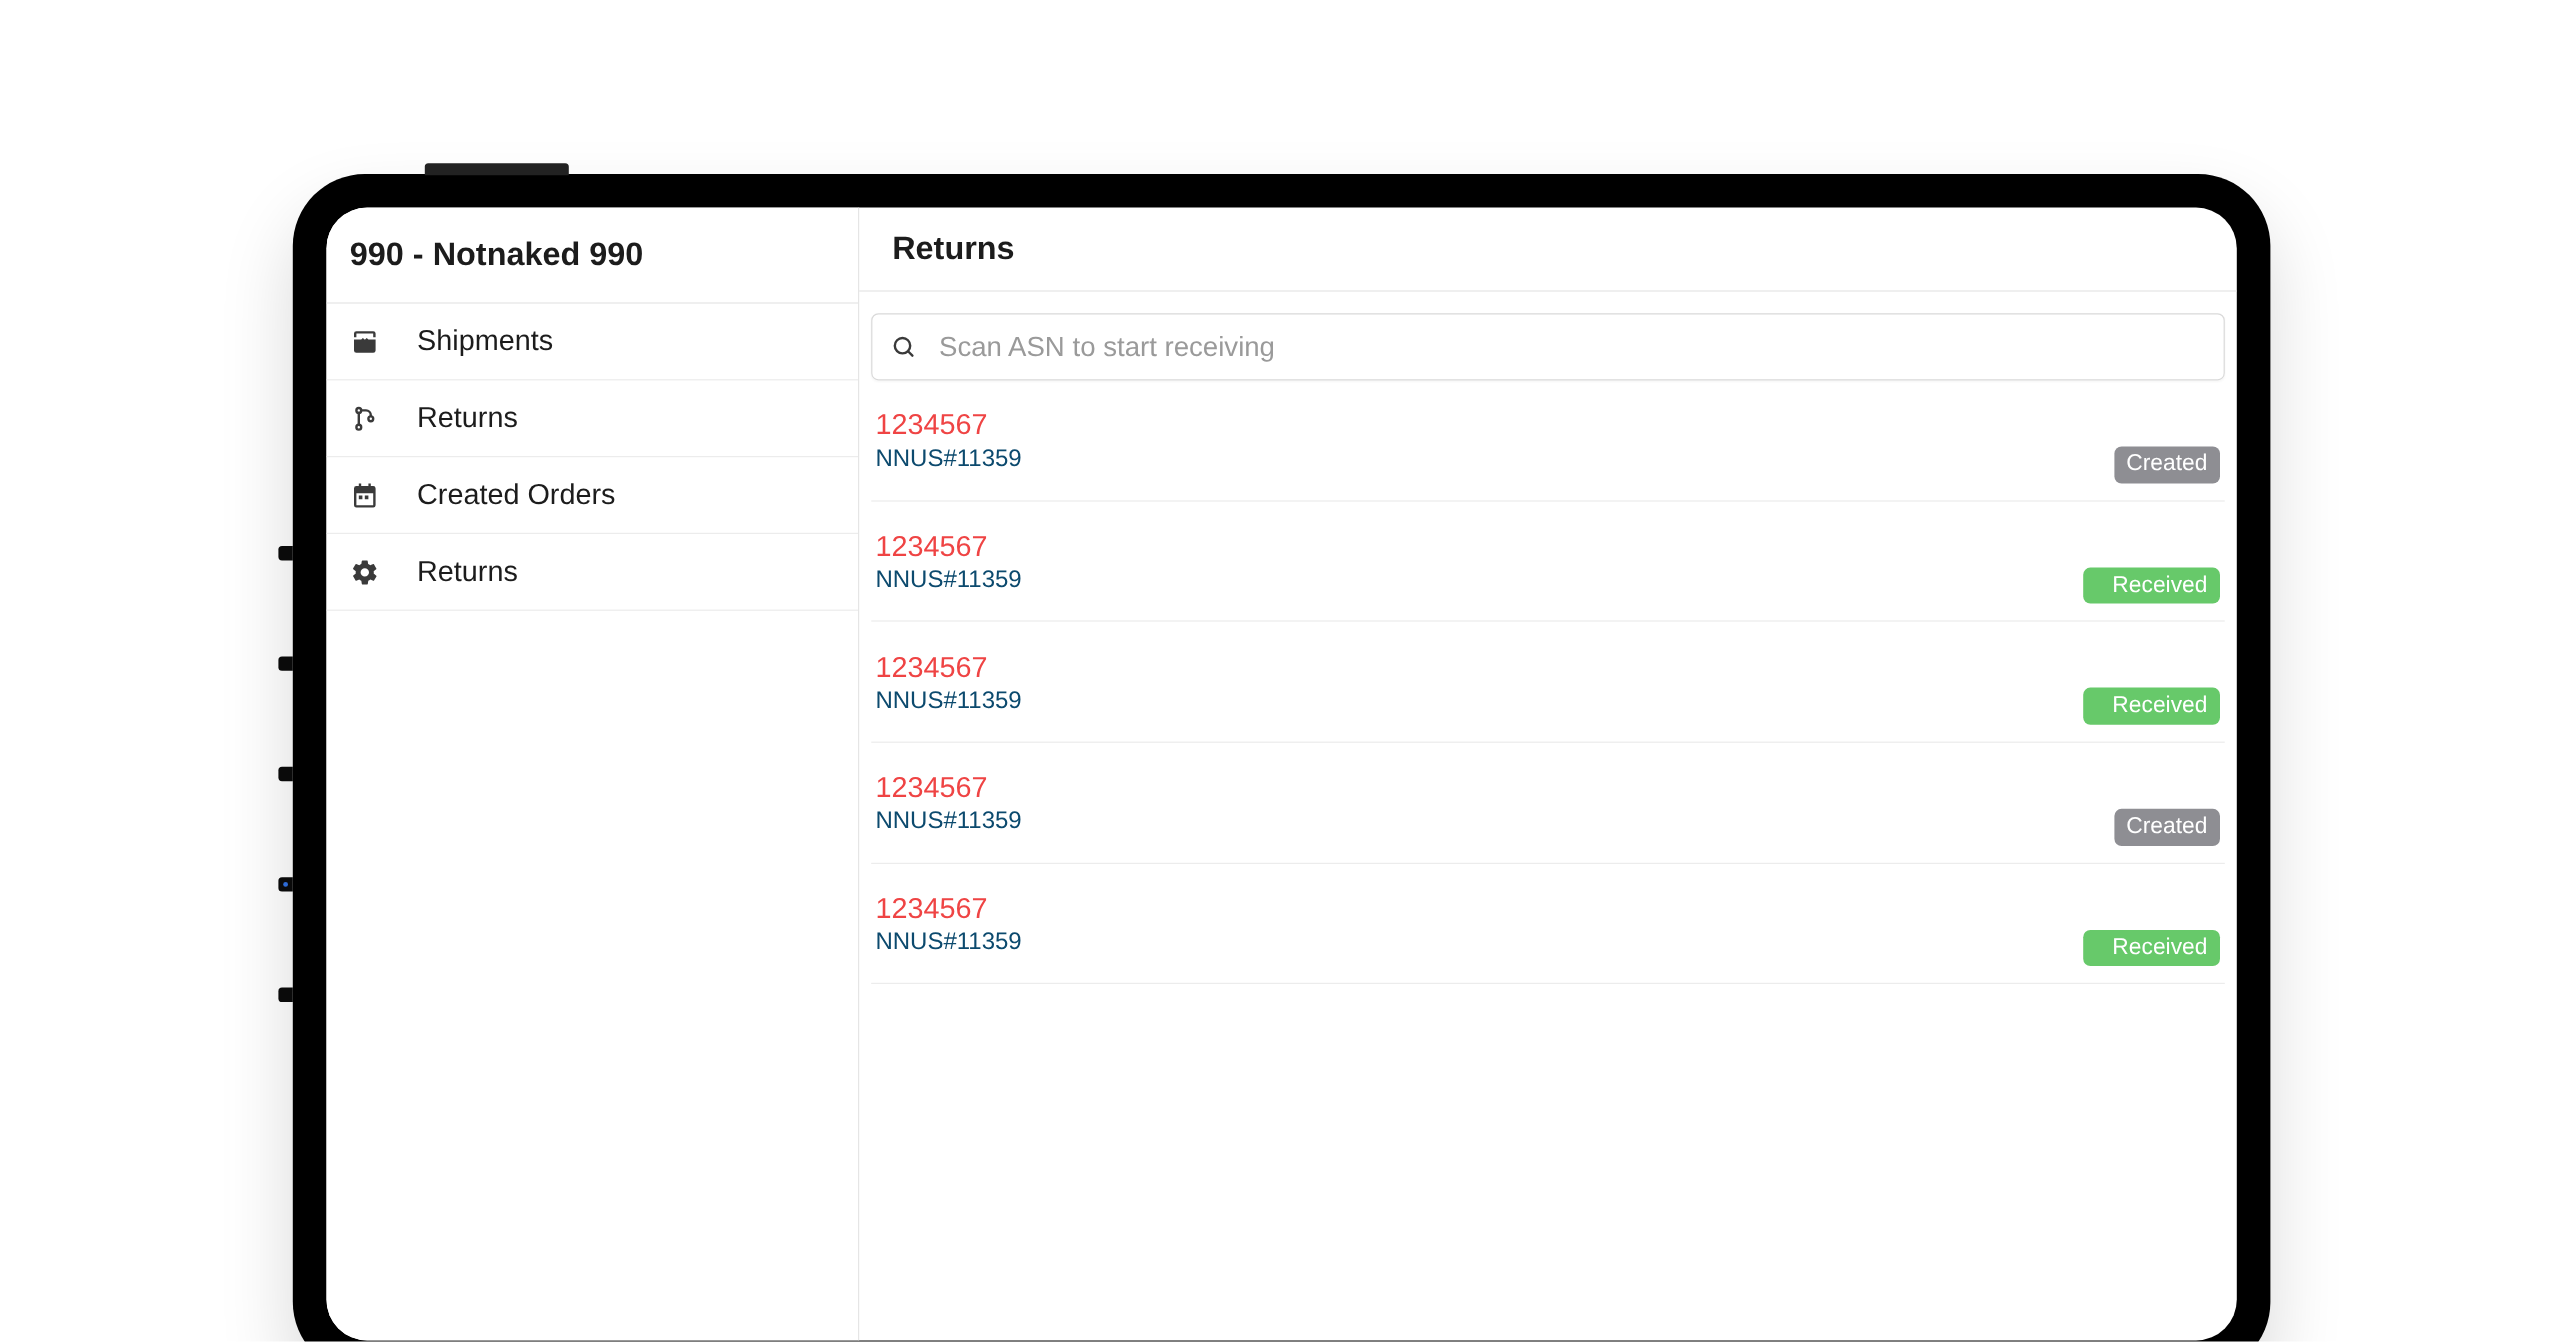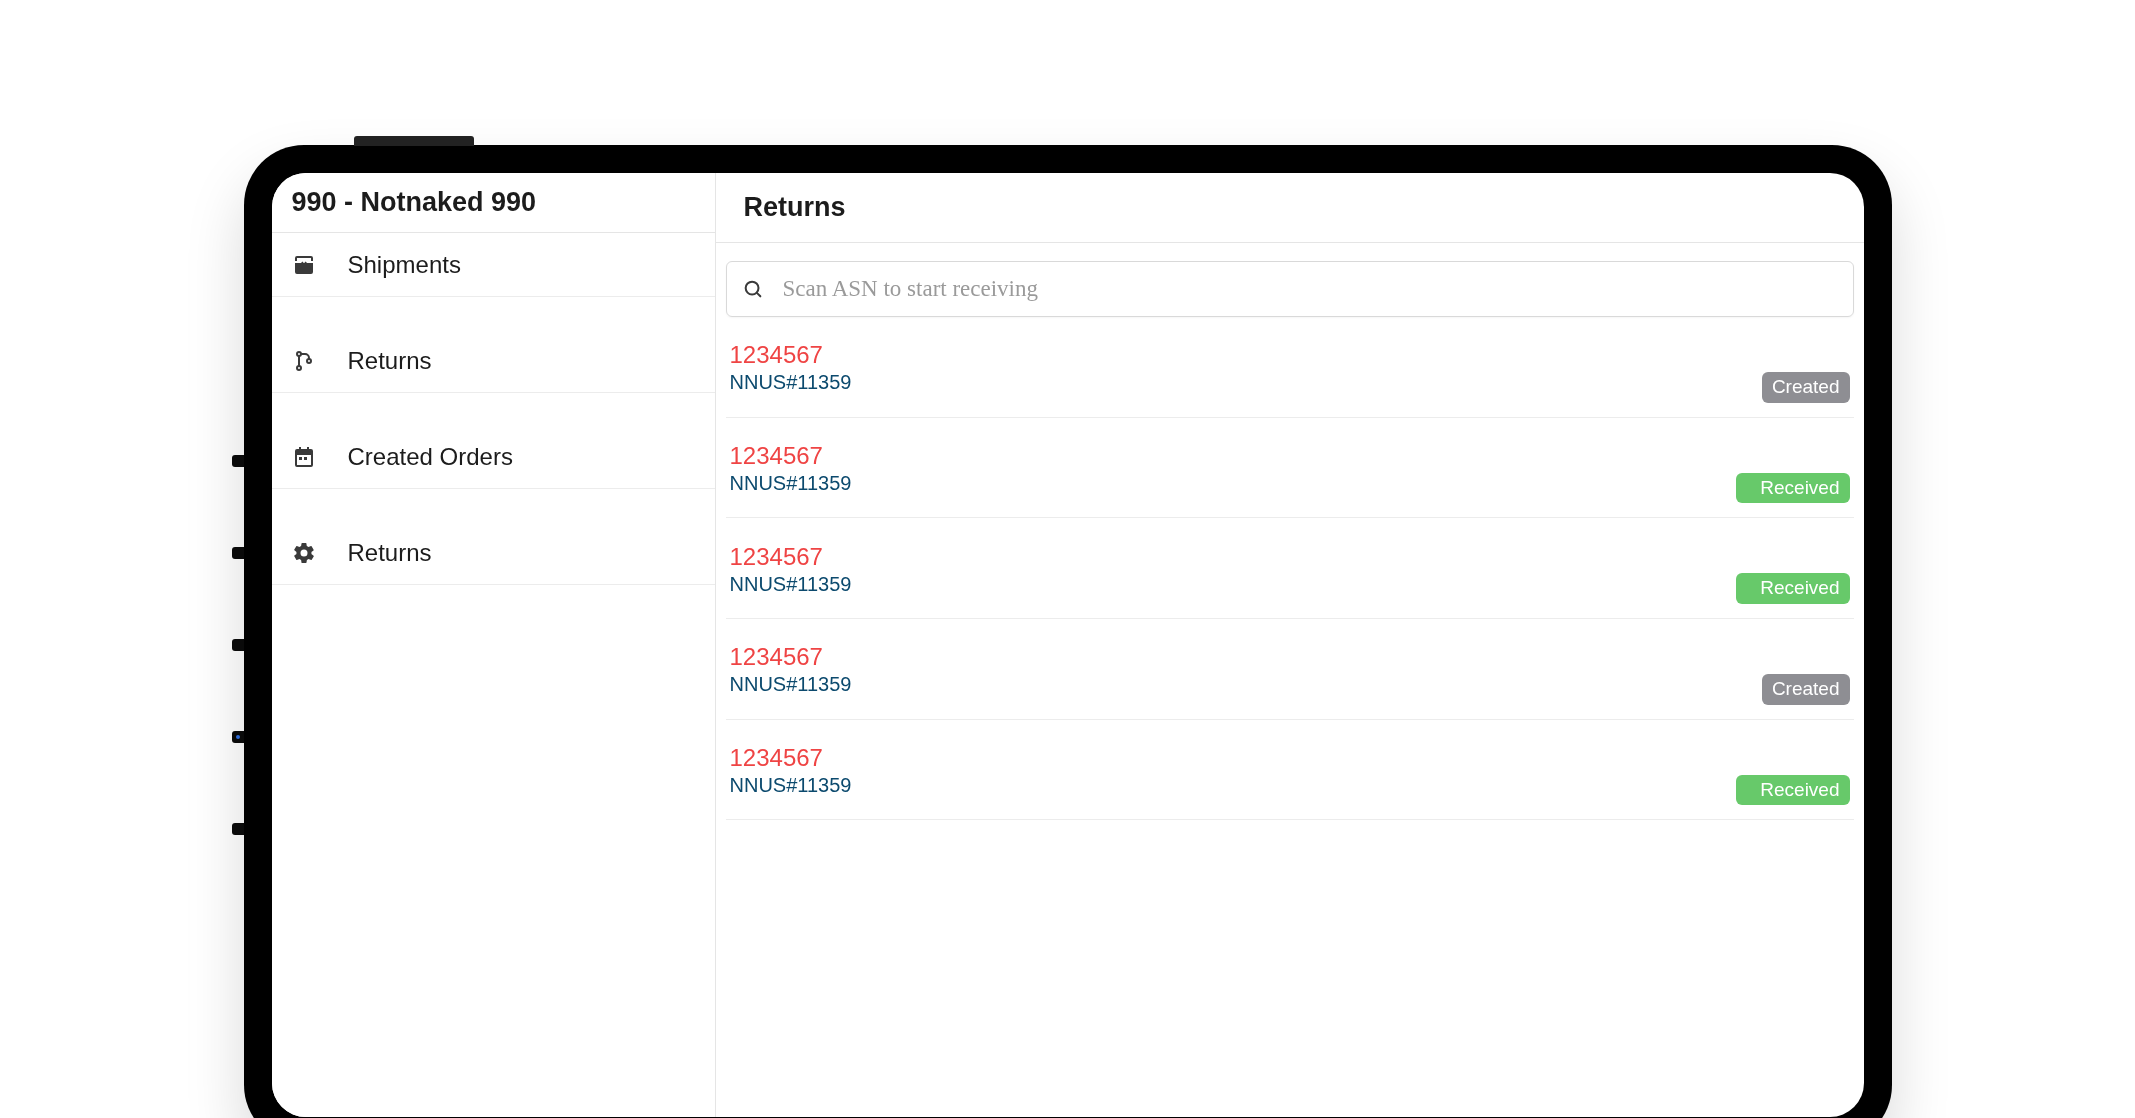--- a/index.html
+++ b/index.html
@@ -62,35 +62,34 @@
 
     
     .sidebar {
       width: 444px;
       border-right: 1px solid #e5e5e5;
       display: flex;
       flex-direction: column;
       background: #fff;
     }
     .sidebar-header {
-      height: 60px;
+      height: 80px;
       display: flex;
       align-items: center;
       padding: 0 20px;
       border-bottom: 1px solid #e5e5e5;
     }
     .sidebar-header h1 {
       font-size: 27px;
       font-weight: 700;
       color: #1c1c1c;
     }
     .nav {
       display: flex;
       flex-direction: column;
-      gap: 32px;
     }
     .nav-item {
       display: flex;
       align-items: center;
       height: 64px;
       padding: 0 18px;
       border-bottom: 1px solid #ececec;
       cursor: pointer;
       gap: 30px;
     }
@@ -148,21 +147,20 @@
       display:flex; align-items:center; justify-content:center;
     }
     .search-box .icon svg{ width:22px; height:22px; }
     .search-input {
       flex: 1;
       border: none;
       outline: none;
       font-size: 23px;
       color: #ec4899;
       background: transparent;
-      font-family: Liberation Serif, serif;
     }
     .search-input::placeholder { color: #9a9a9a; }
 
     .list {
       padding: 0 10px;
     }
     .row {
       display: flex;
       align-items: center;
       justify-content: space-between;

